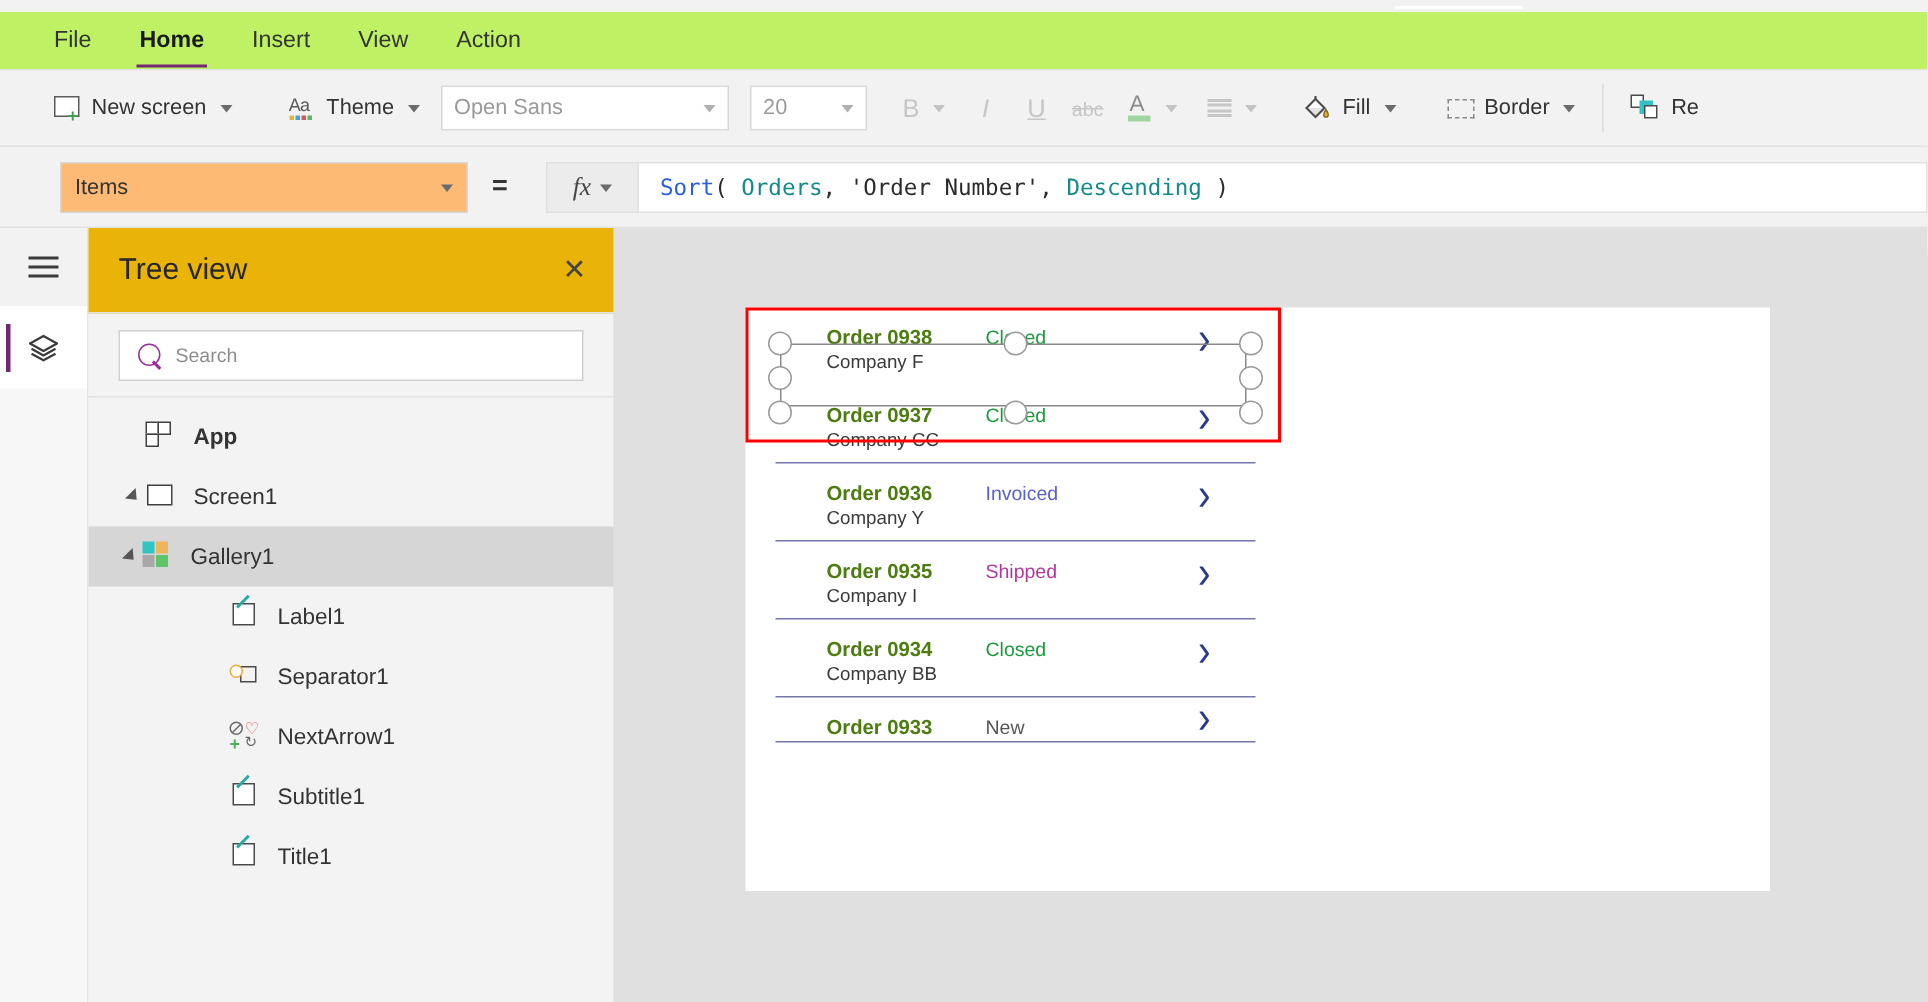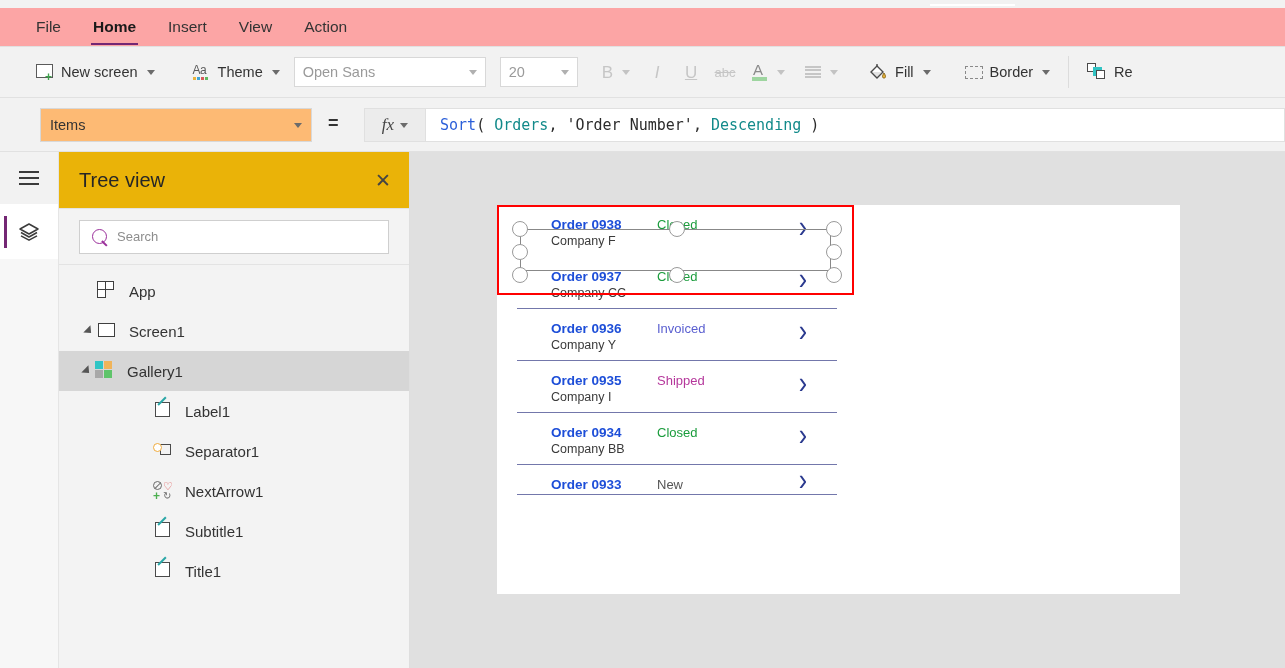--- a/index.html
+++ b/index.html
@@ -9,21 +9,21 @@
     font-family:"Liberation Sans", sans-serif;
     -webkit-font-smoothing:antialiased;
   }
   .app{position:relative;width:1285px;height:668px;background:#f2f2f2;}
 
   
   .topstrip{position:absolute;left:0;top:0;width:1285px;height:8px;background:#f2f2f2;}
   .topstrip .artifact{position:absolute;left:930px;top:4px;width:85px;height:2px;background:#ffffff;}
 
   
-  .menubar{position:absolute;left:0;top:8px;width:1285px;height:38px;background:#fca5a5;
+  .menubar{position:absolute;left:0;top:8px;width:1285px;height:38px;background:#bef264;
            display:flex;align-items:center;padding-left:34px;box-sizing:border-box;}
   .menu-item{font-size:15.5px;color:#333333;margin-right:28px;position:relative;
              padding:4px 2px;cursor:default;white-space:nowrap;}
   .menu-item.active{font-weight:bold;color:#1a1a1a;}
   .menu-item.active:after{content:"";position:absolute;left:0;right:0;bottom:-5px;height:2px;background:#742774;}
 
   
   .ribbon{position:absolute;left:0;top:46px;width:1285px;height:52px;background:#f2f2f2;
           border-top:1px solid #e1e1e1;border-bottom:1px solid #e1e1e1;
           display:flex;align-items:center;box-sizing:border-box;}
@@ -143,21 +143,21 @@
   .ico-next .n3{position:absolute;left:0px;top:9px;font-size:12px;color:#4caf50;line-height:1;font-weight:bold;}
   .ico-next .n4{position:absolute;left:10px;top:10px;font-size:10px;color:#6a6a6a;line-height:1;}
 
   
   .canvas-area{position:absolute;left:410px;top:152px;width:875px;height:516px;background:#e0e0e0;}
   .phone{position:absolute;left:87px;top:53px;width:683px;height:389px;background:#ffffff;}
 
   .gallery{position:absolute;left:20px;top:0px;width:320px;}
   .grow{position:relative;height:52px;box-sizing:border-box;}
   .grow .sep{position:absolute;left:0;right:0;bottom:0;height:1px;background:#5a5f9c;opacity:.85;}
-  .grow .title{position:absolute;left:34px;top:12px;font-size:13.5px;font-weight:bold;color:#1d4ed8;}
+  .grow .title{position:absolute;left:34px;top:12px;font-size:13.5px;font-weight:bold;color:#4d7c0f;}
   .grow .sub{position:absolute;left:34px;top:29px;font-size:12.5px;color:#3a3a3a;}
   .grow .status{position:absolute;left:140px;top:12px;font-size:13px;}
   .grow .arrow{position:absolute;right:30px;top:9px;font-size:25px;color:#2b3a8f;font-weight:300;line-height:1;transform:scaleY(1.25);}
 
   
   .selbox{position:absolute;left:0px;top:0px;width:357px;height:90px;border:2px solid #ff0000;box-sizing:border-box;z-index:5;}
   .sel-lines{position:absolute;left:0;top:0;right:0;bottom:0;}
   .sel-lines .hl{position:absolute;left:18px;right:18px;height:1px;background:#888;}
   .sel-lines .vl{position:absolute;width:1px;top:18px;bottom:18px;background:#888;}
   .handle{position:absolute;width:16px;height:16px;border-radius:50%;background:#fff;border:1.3px solid #9a9a9a;box-sizing:border-box;z-index:6;}
@@ -324,21 +324,21 @@
       <span class="tree-title">Tree view</span>
       <span class="close-x">✕</span>
     </div>
     <div class="search-wrap">
       <div class="search-box">
         <span class="mag"></span>
         <span class="search-ph">Search</span>
       </div>
     </div>
     <div class="tree-list" id="tree-list">
-        <div class="tnode" style="padding-left: 22px;">
+        <div class="tnode" style="padding-left: 22px; font-weight: bold;">
           <span class="tw"></span>
           <span class="ico ico-app">
             <i class="a1"></i>
             <i class="a2"></i>
             <i class="a3"></i>
           </span>
           <span class="tlabel">App</span>
         </div>
         <div class="tnode" style="padding-left: 22px;">
           <span class="tw">

